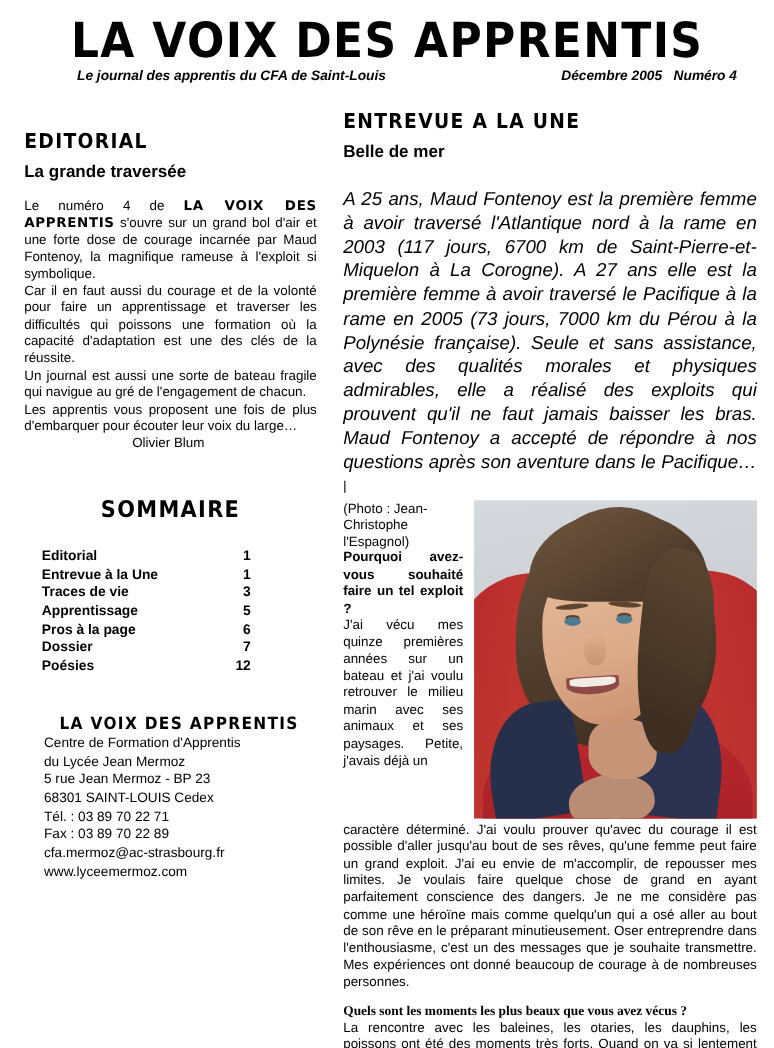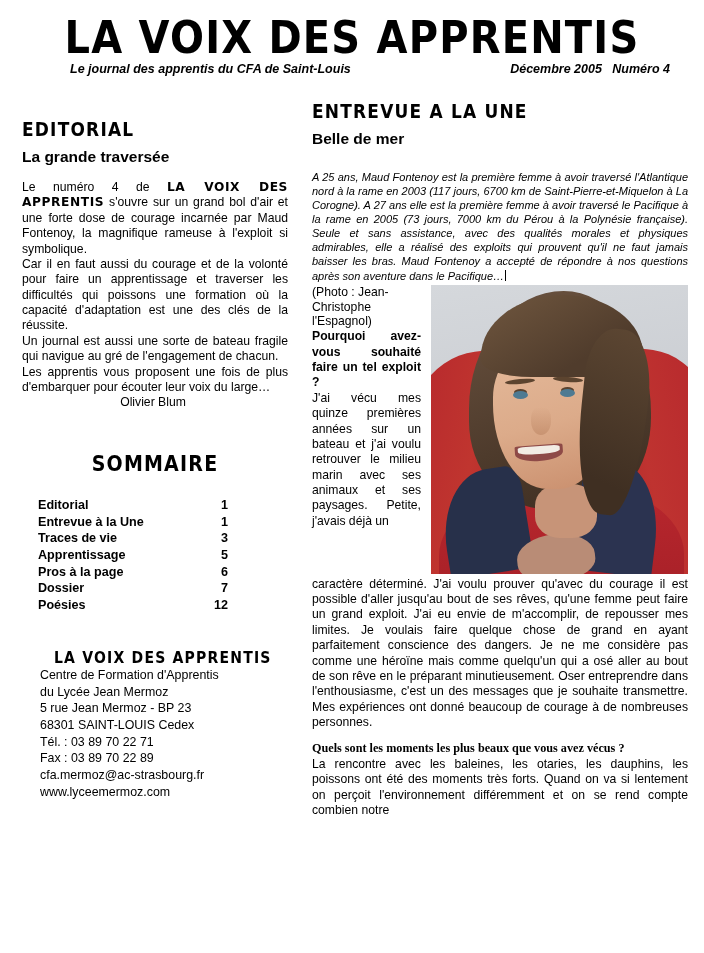--- a/index.html
+++ b/index.html
@@ -134,21 +134,21 @@
   }
   .addr-title {
     font-size: 14px;
     margin-left: 14px;
     margin-bottom: 1px;
   }
 
   
   .lede {
     margin: 22px 0 0 0;
-    font-size: 11px;
+    font-size: 17px;
     font-style: italic;
     line-height: 1.28;
     text-align: justify;
   }
   .caret {
     display: inline-block;
     width: 1px;
     height: 11px;
     background: #000;
     vertical-align: -1px;

